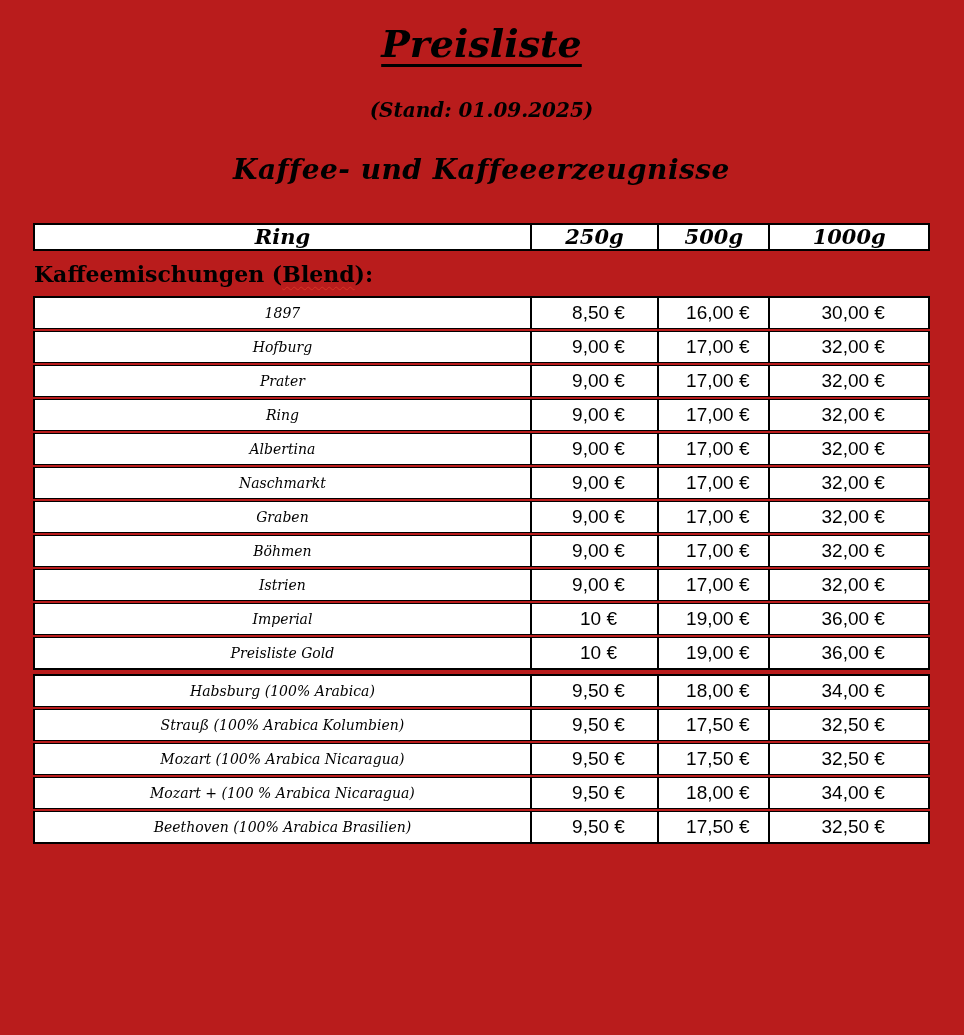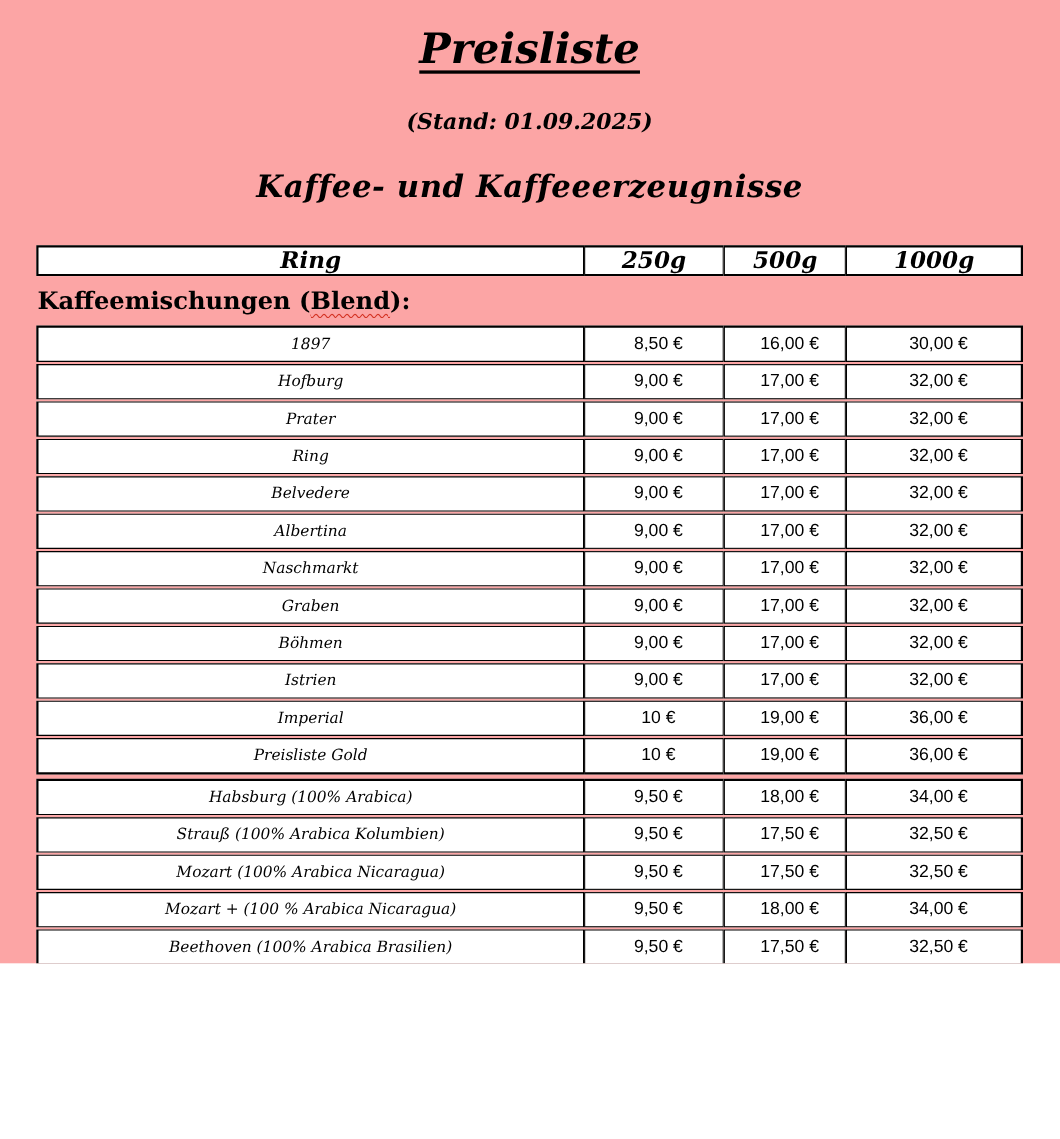--- a/index.html
+++ b/index.html
@@ -1,22 +1,22 @@
 <!DOCTYPE html>
 <html><head>
 <meta charset="utf-8">
 <style>
   * { box-sizing: border-box; }
   html, body { margin: 0; padding: 0; background: #ffffff; }
   .page {
     position: relative;
     width: 964px;
-    height: 876px;
+    height: 1035px;
     margin: 0 auto;
-    background: #fca5a5;
+    background: #b91c1c;
     color: #000000;
     font-family: "DejaVu Serif", "Liberation Serif", serif;
     padding: 0 34px 0 33px;
     overflow: hidden;
   }
 
   
   .doc-title {
     margin: 0;
     padding-top: 20px;
@@ -81,21 +81,21 @@
   }
   .price-table td.cell-name {
     height: 30px;
     line-height: 30px;
     font-size: 14px;
     font-style: italic;
   }
   .price-table td.cell-price {
     height: 30px;
     line-height: 30px;
-    font-size: 16px;
+    font-size: 19px;
     font-family: "Liberation Sans", "DejaVu Sans", sans-serif;
     padding-left: 12px;
   }
 
   
   .section-label {
     font-size: 22px;
     line-height: 29px;
     font-weight: bold;
     font-style: normal;
@@ -169,26 +169,20 @@
           <td class="cell-price">17,00 €</td>
           <td class="cell-price">32,00 €</td>
         </tr>
         <tr>
           <td class="cell-name">Ring</td>
           <td class="cell-price">9,00 €</td>
           <td class="cell-price">17,00 €</td>
           <td class="cell-price">32,00 €</td>
         </tr>
         <tr>
-          <td class="cell-name">Belvedere</td>
-          <td class="cell-price">9,00 €</td>
-          <td class="cell-price">17,00 €</td>
-          <td class="cell-price">32,00 €</td>
-        </tr>
-        <tr>
           <td class="cell-name">Albertina</td>
           <td class="cell-price">9,00 €</td>
           <td class="cell-price">17,00 €</td>
           <td class="cell-price">32,00 €</td>
         </tr>
         <tr>
           <td class="cell-name">Naschmarkt</td>
           <td class="cell-price">9,00 €</td>
           <td class="cell-price">17,00 €</td>
           <td class="cell-price">32,00 €</td>

